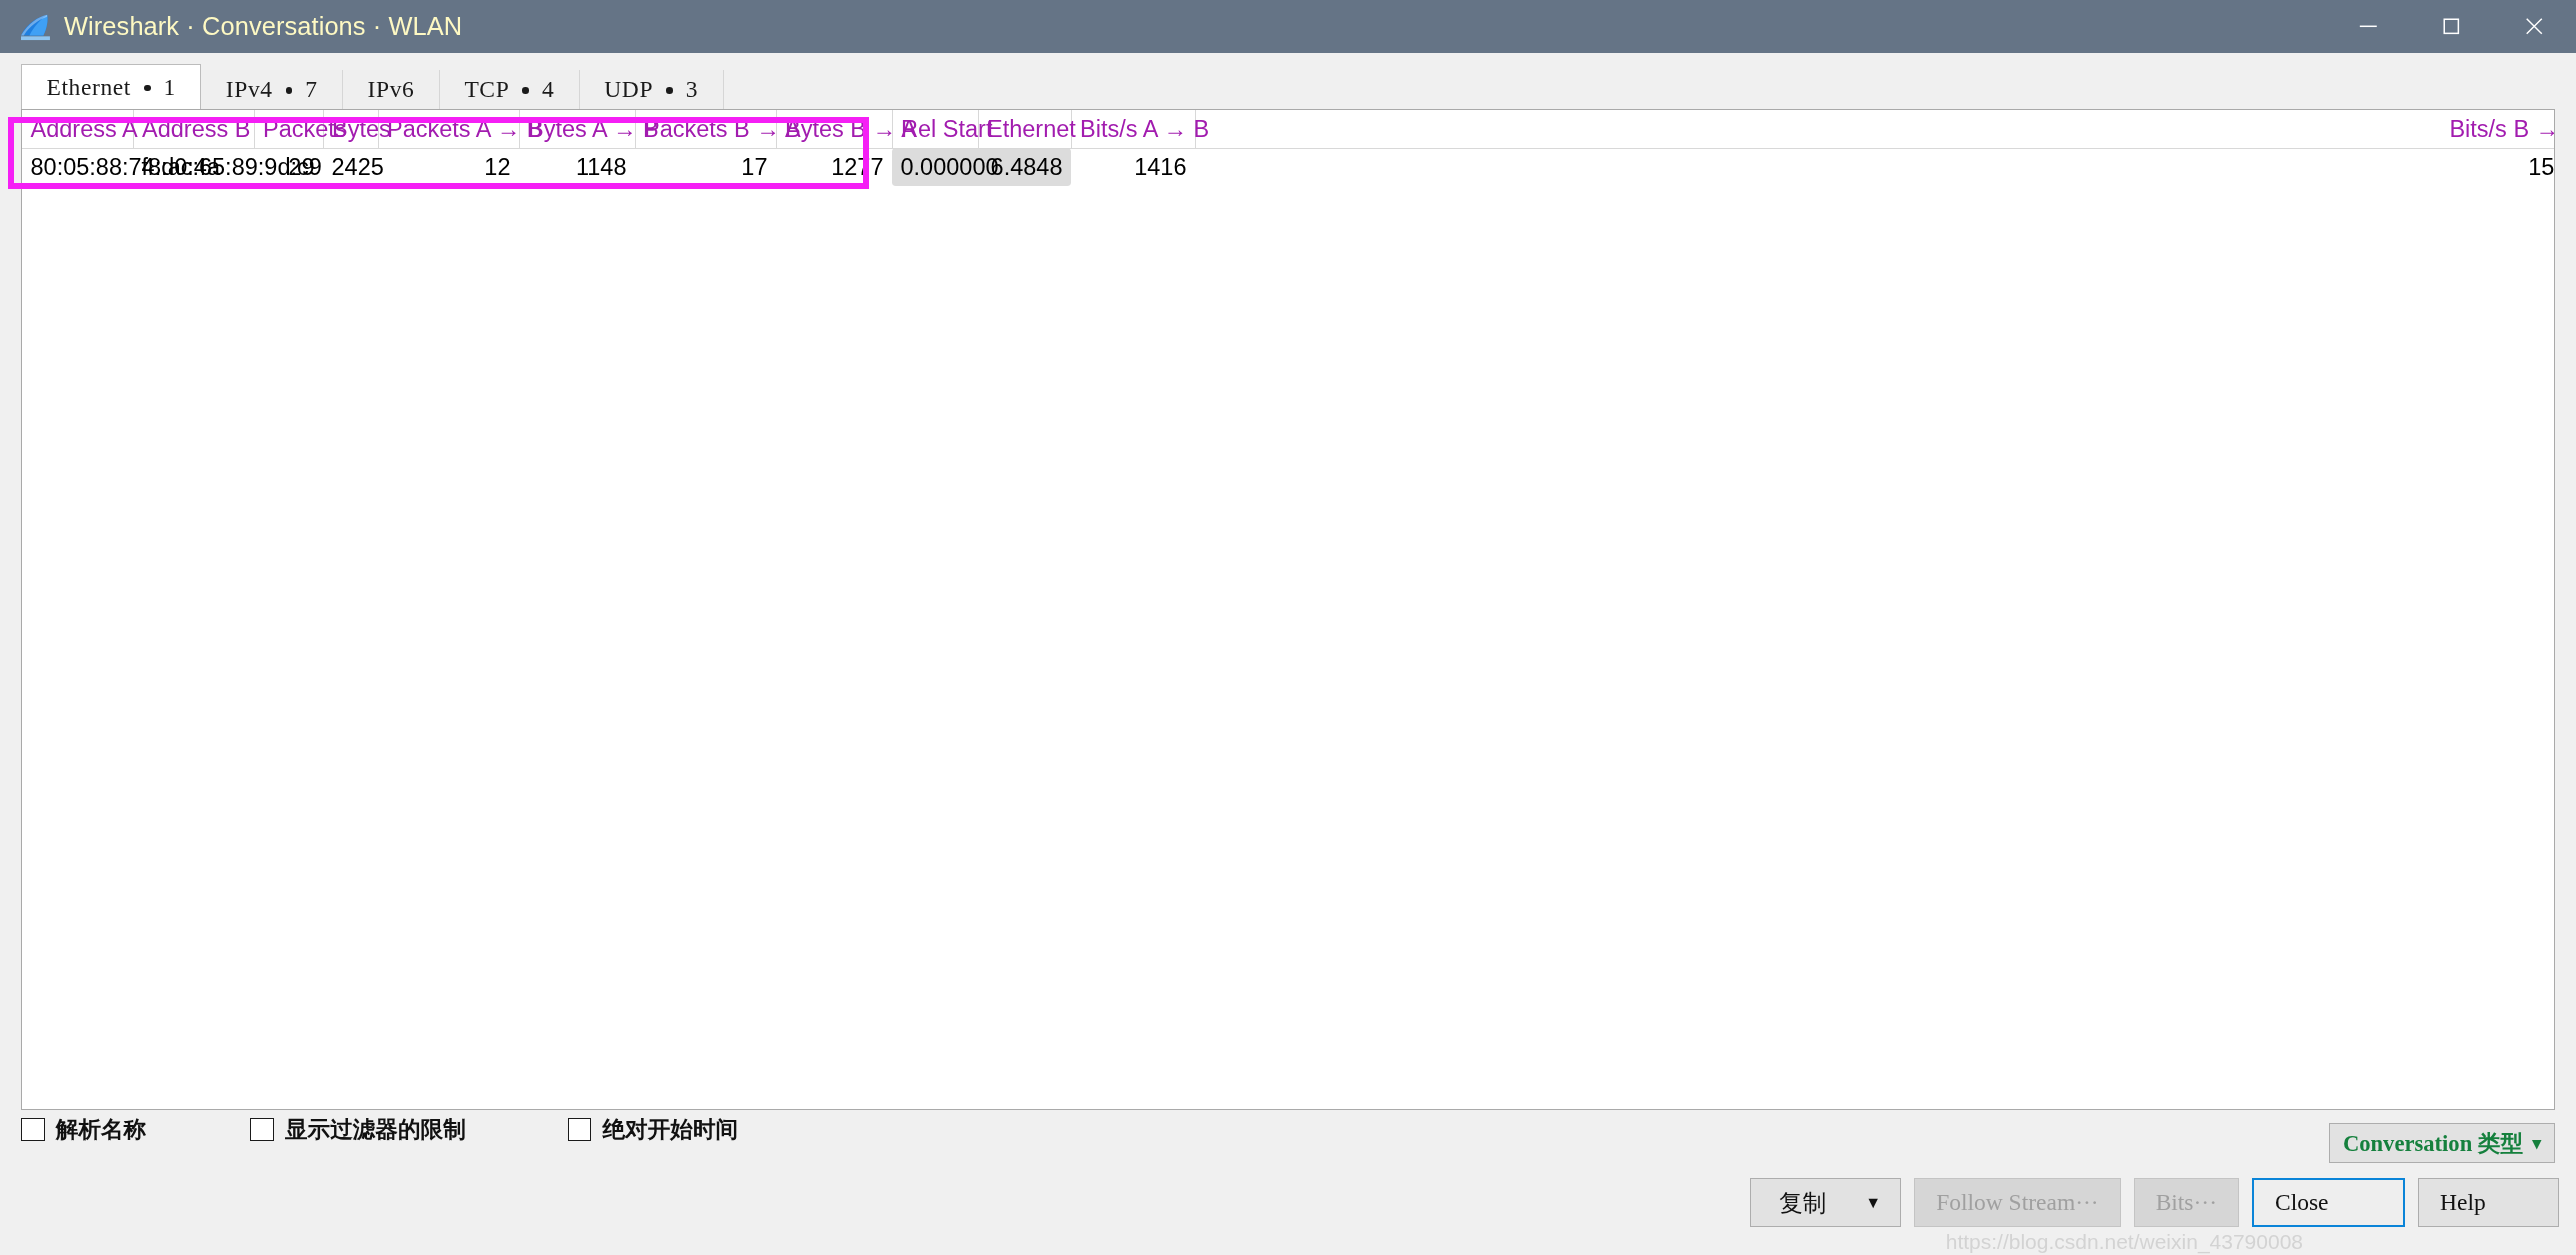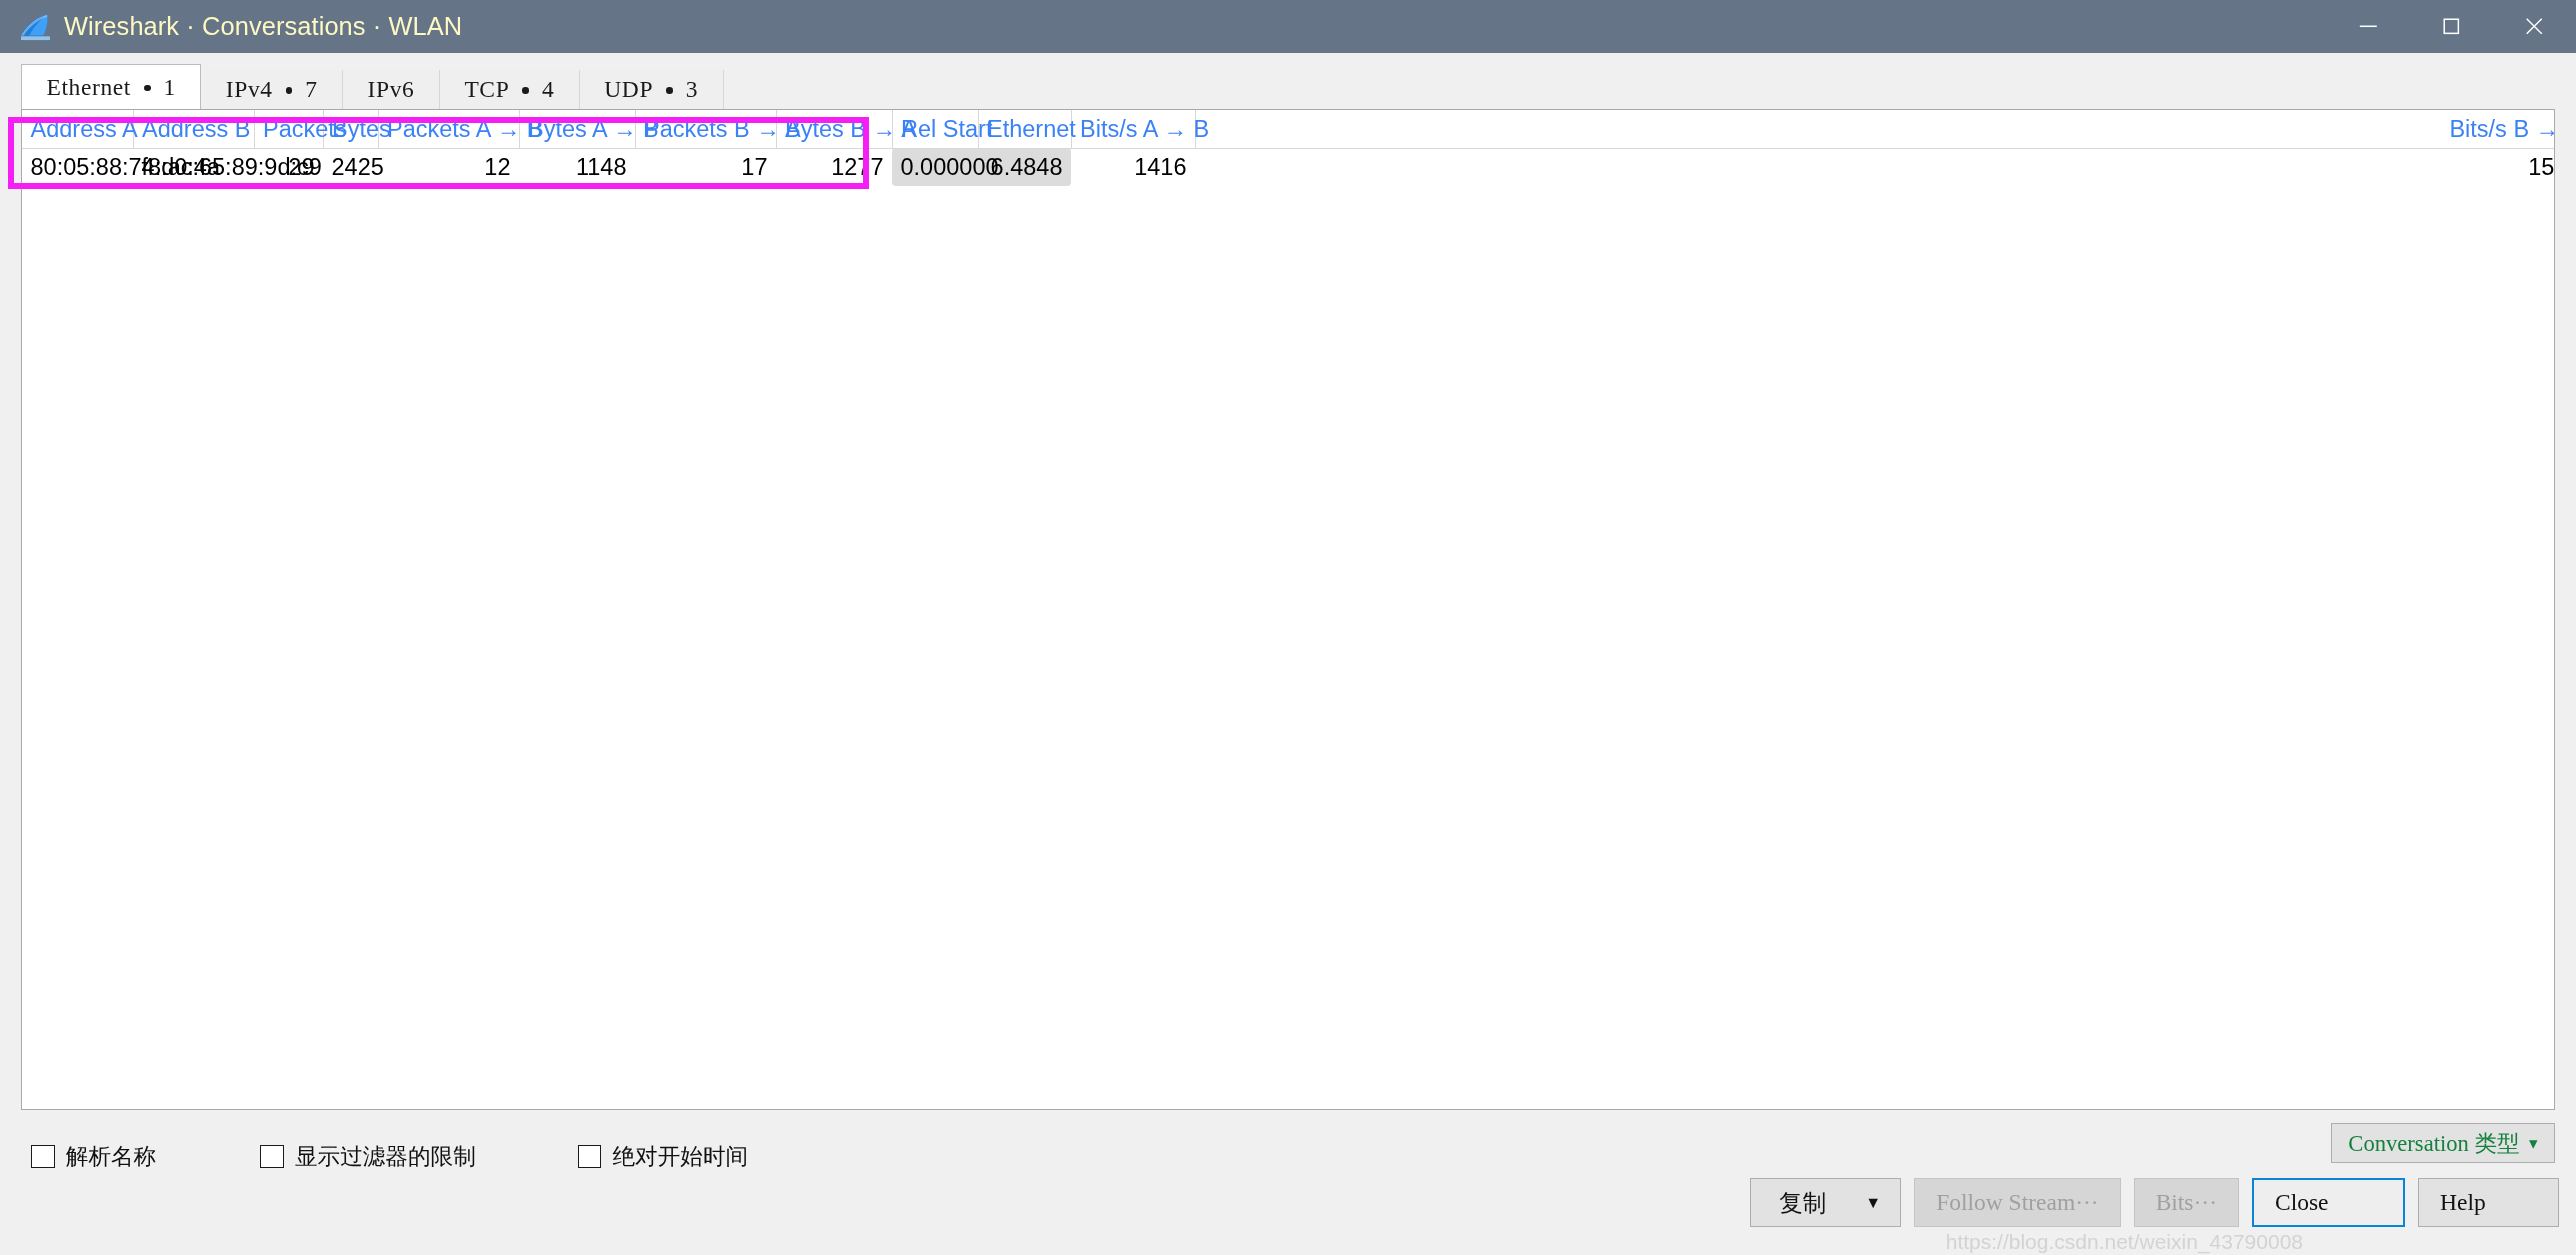--- a/index.html
+++ b/index.html
@@ -102,21 +102,21 @@
     overflow: hidden;
   }
   table.conv {
     width: 100%;
     border-collapse: collapse;
     table-layout: fixed;
   }
   table.conv thead th {
     font-weight: normal;
     font-size: 23.5px;
-    color: #3b82f6;
+    color: #a21caf;
     background: #ffffff;
     border-right: 0.9px solid #d8d8d8;
     border-bottom: 0.9px solid #d8d8d8;
     height: 38px;
     padding: 0 8.5px;
     text-align: left;
     white-space: nowrap;
     vertical-align: middle;
   }
   table.conv thead th.num { text-align: right; }
@@ -135,24 +135,25 @@
 
   
   #footer {
     position: absolute;
     left: 0; right: 0;
     top: 1114px;
     height: 142px;
   }
   #optionsrow {
     display: flex;
-    align-items: flex-end;
-    padding-left: 31px;
+    align-items: flex-start;
+    padding-left: 21px;
     height: 58px;
     position: relative;
+    font-weight: bold;
   }
   .chk {
     display: flex;
     align-items: center;
     font-size: 22.6px;
     color: #111;
     white-space: nowrap;
   }
   .chk .box {
     width: 23.5px; height: 23.5px;

